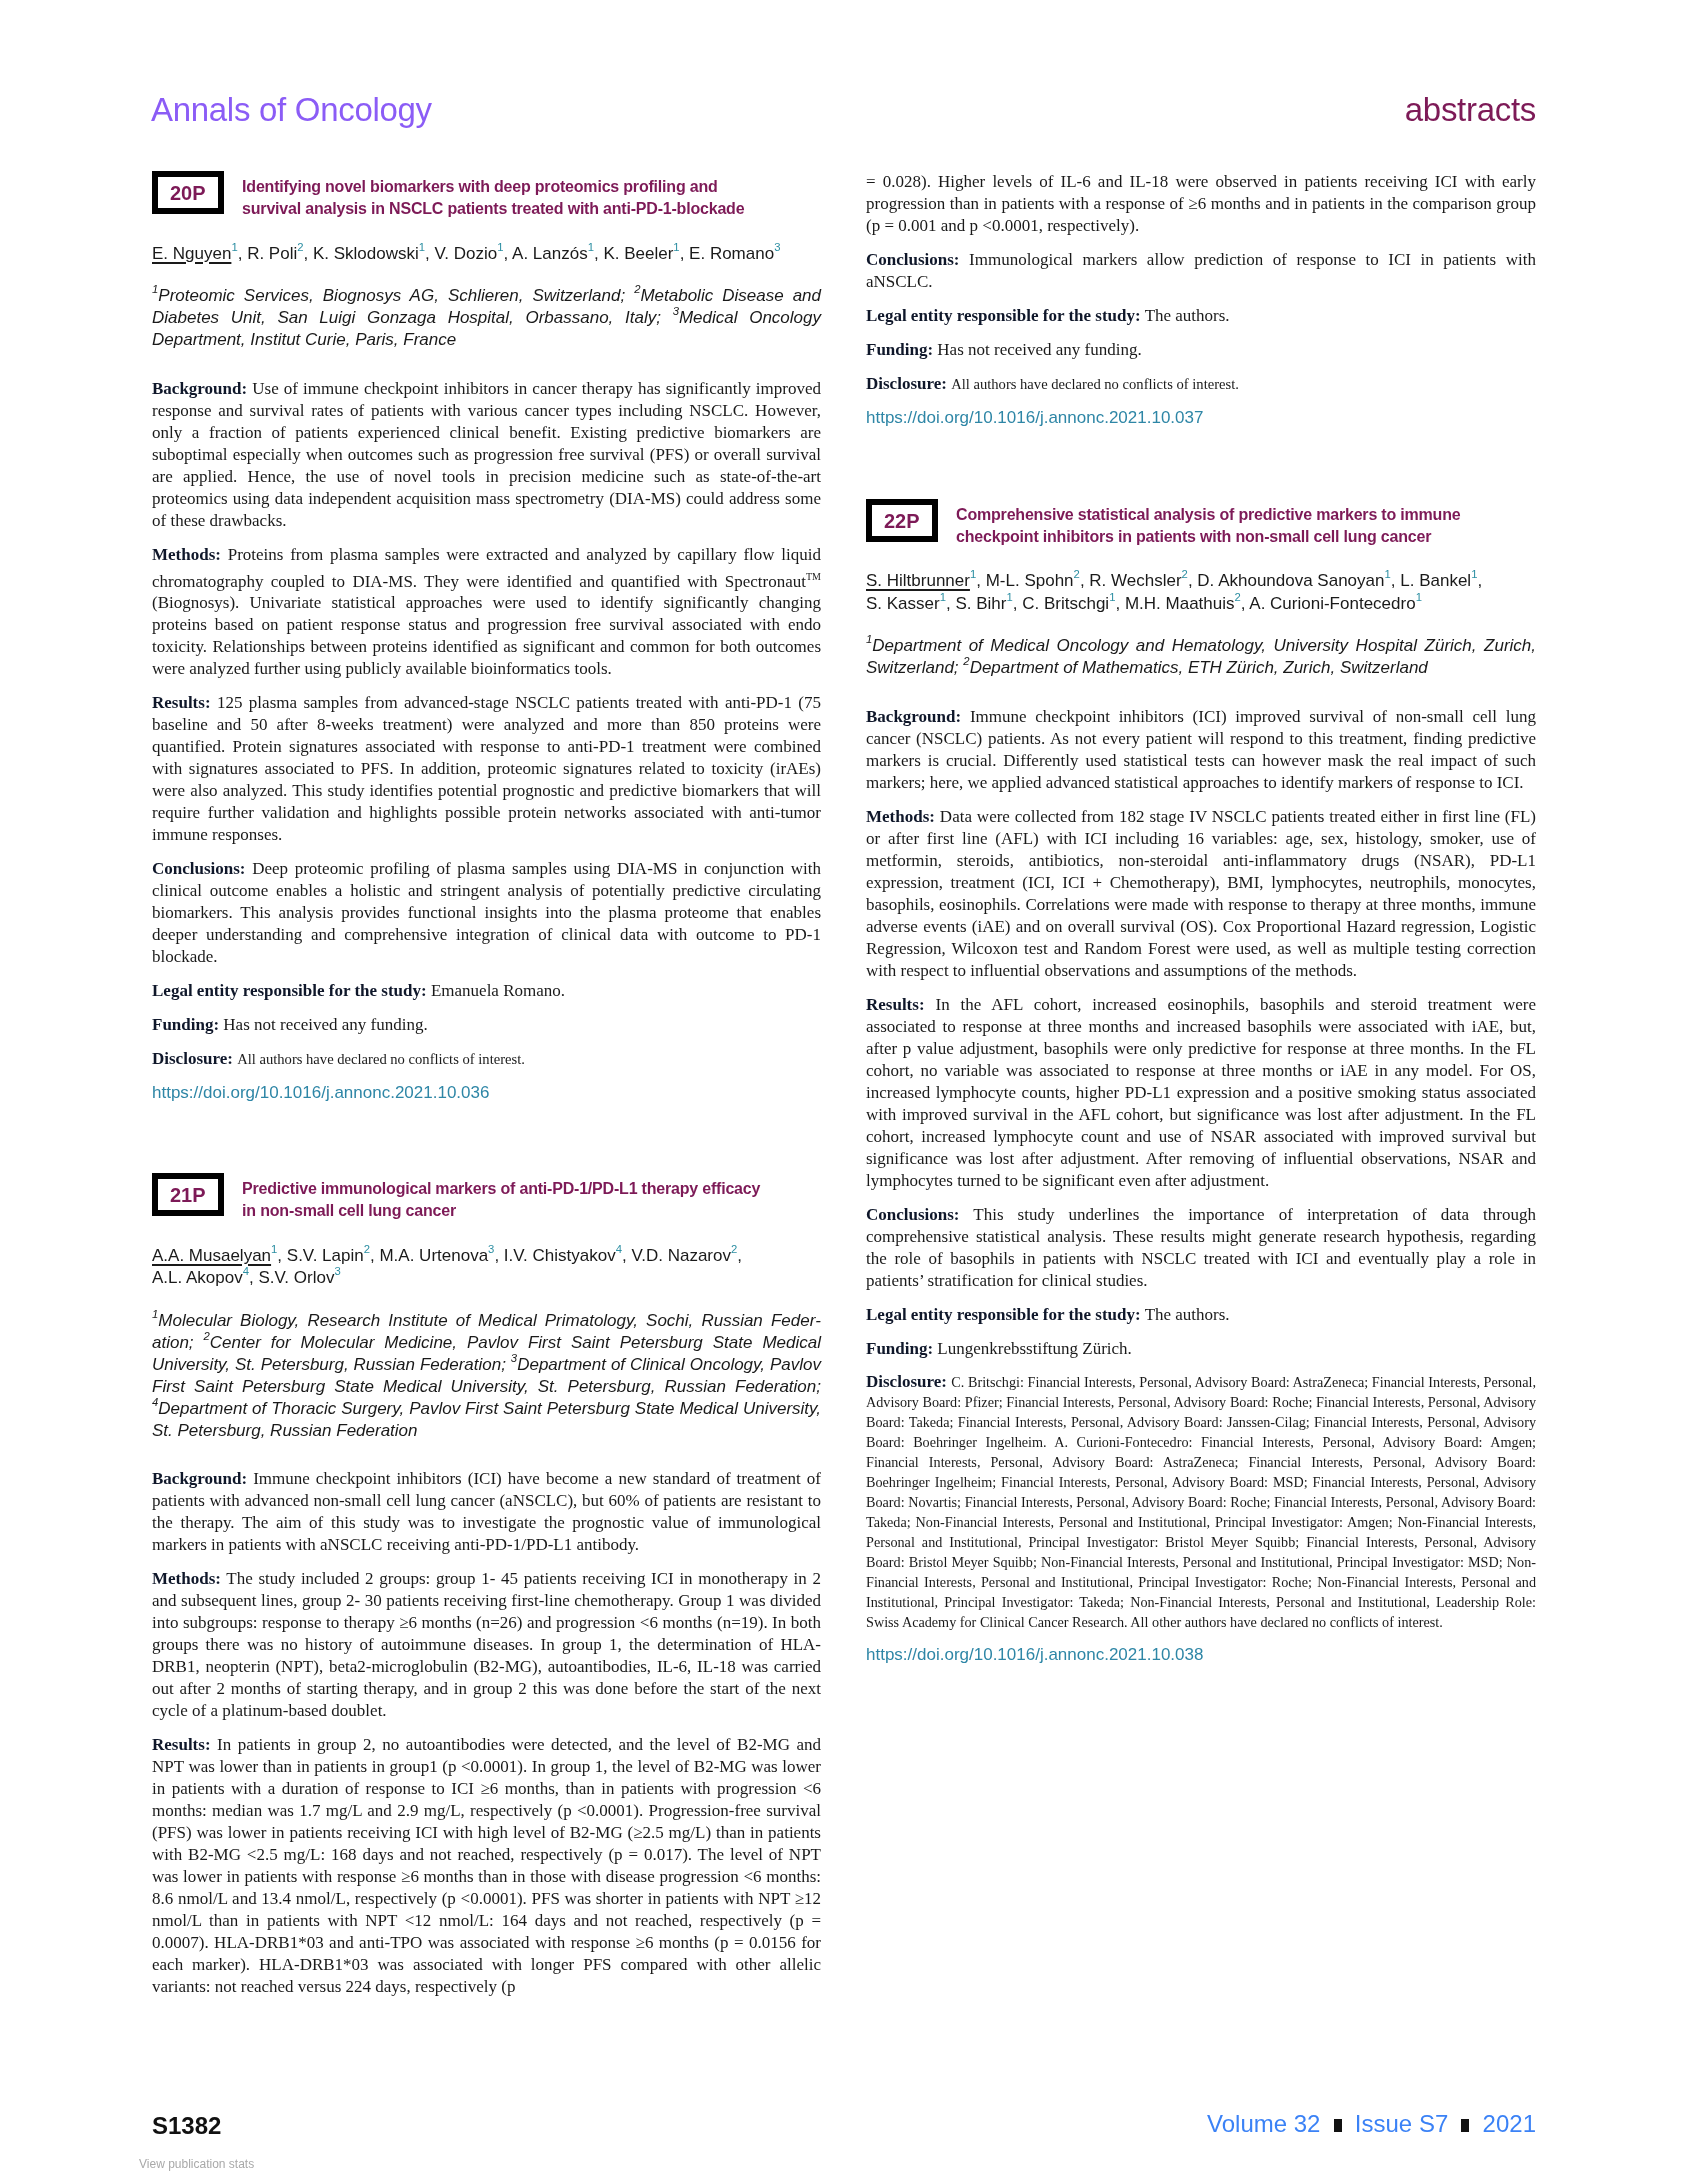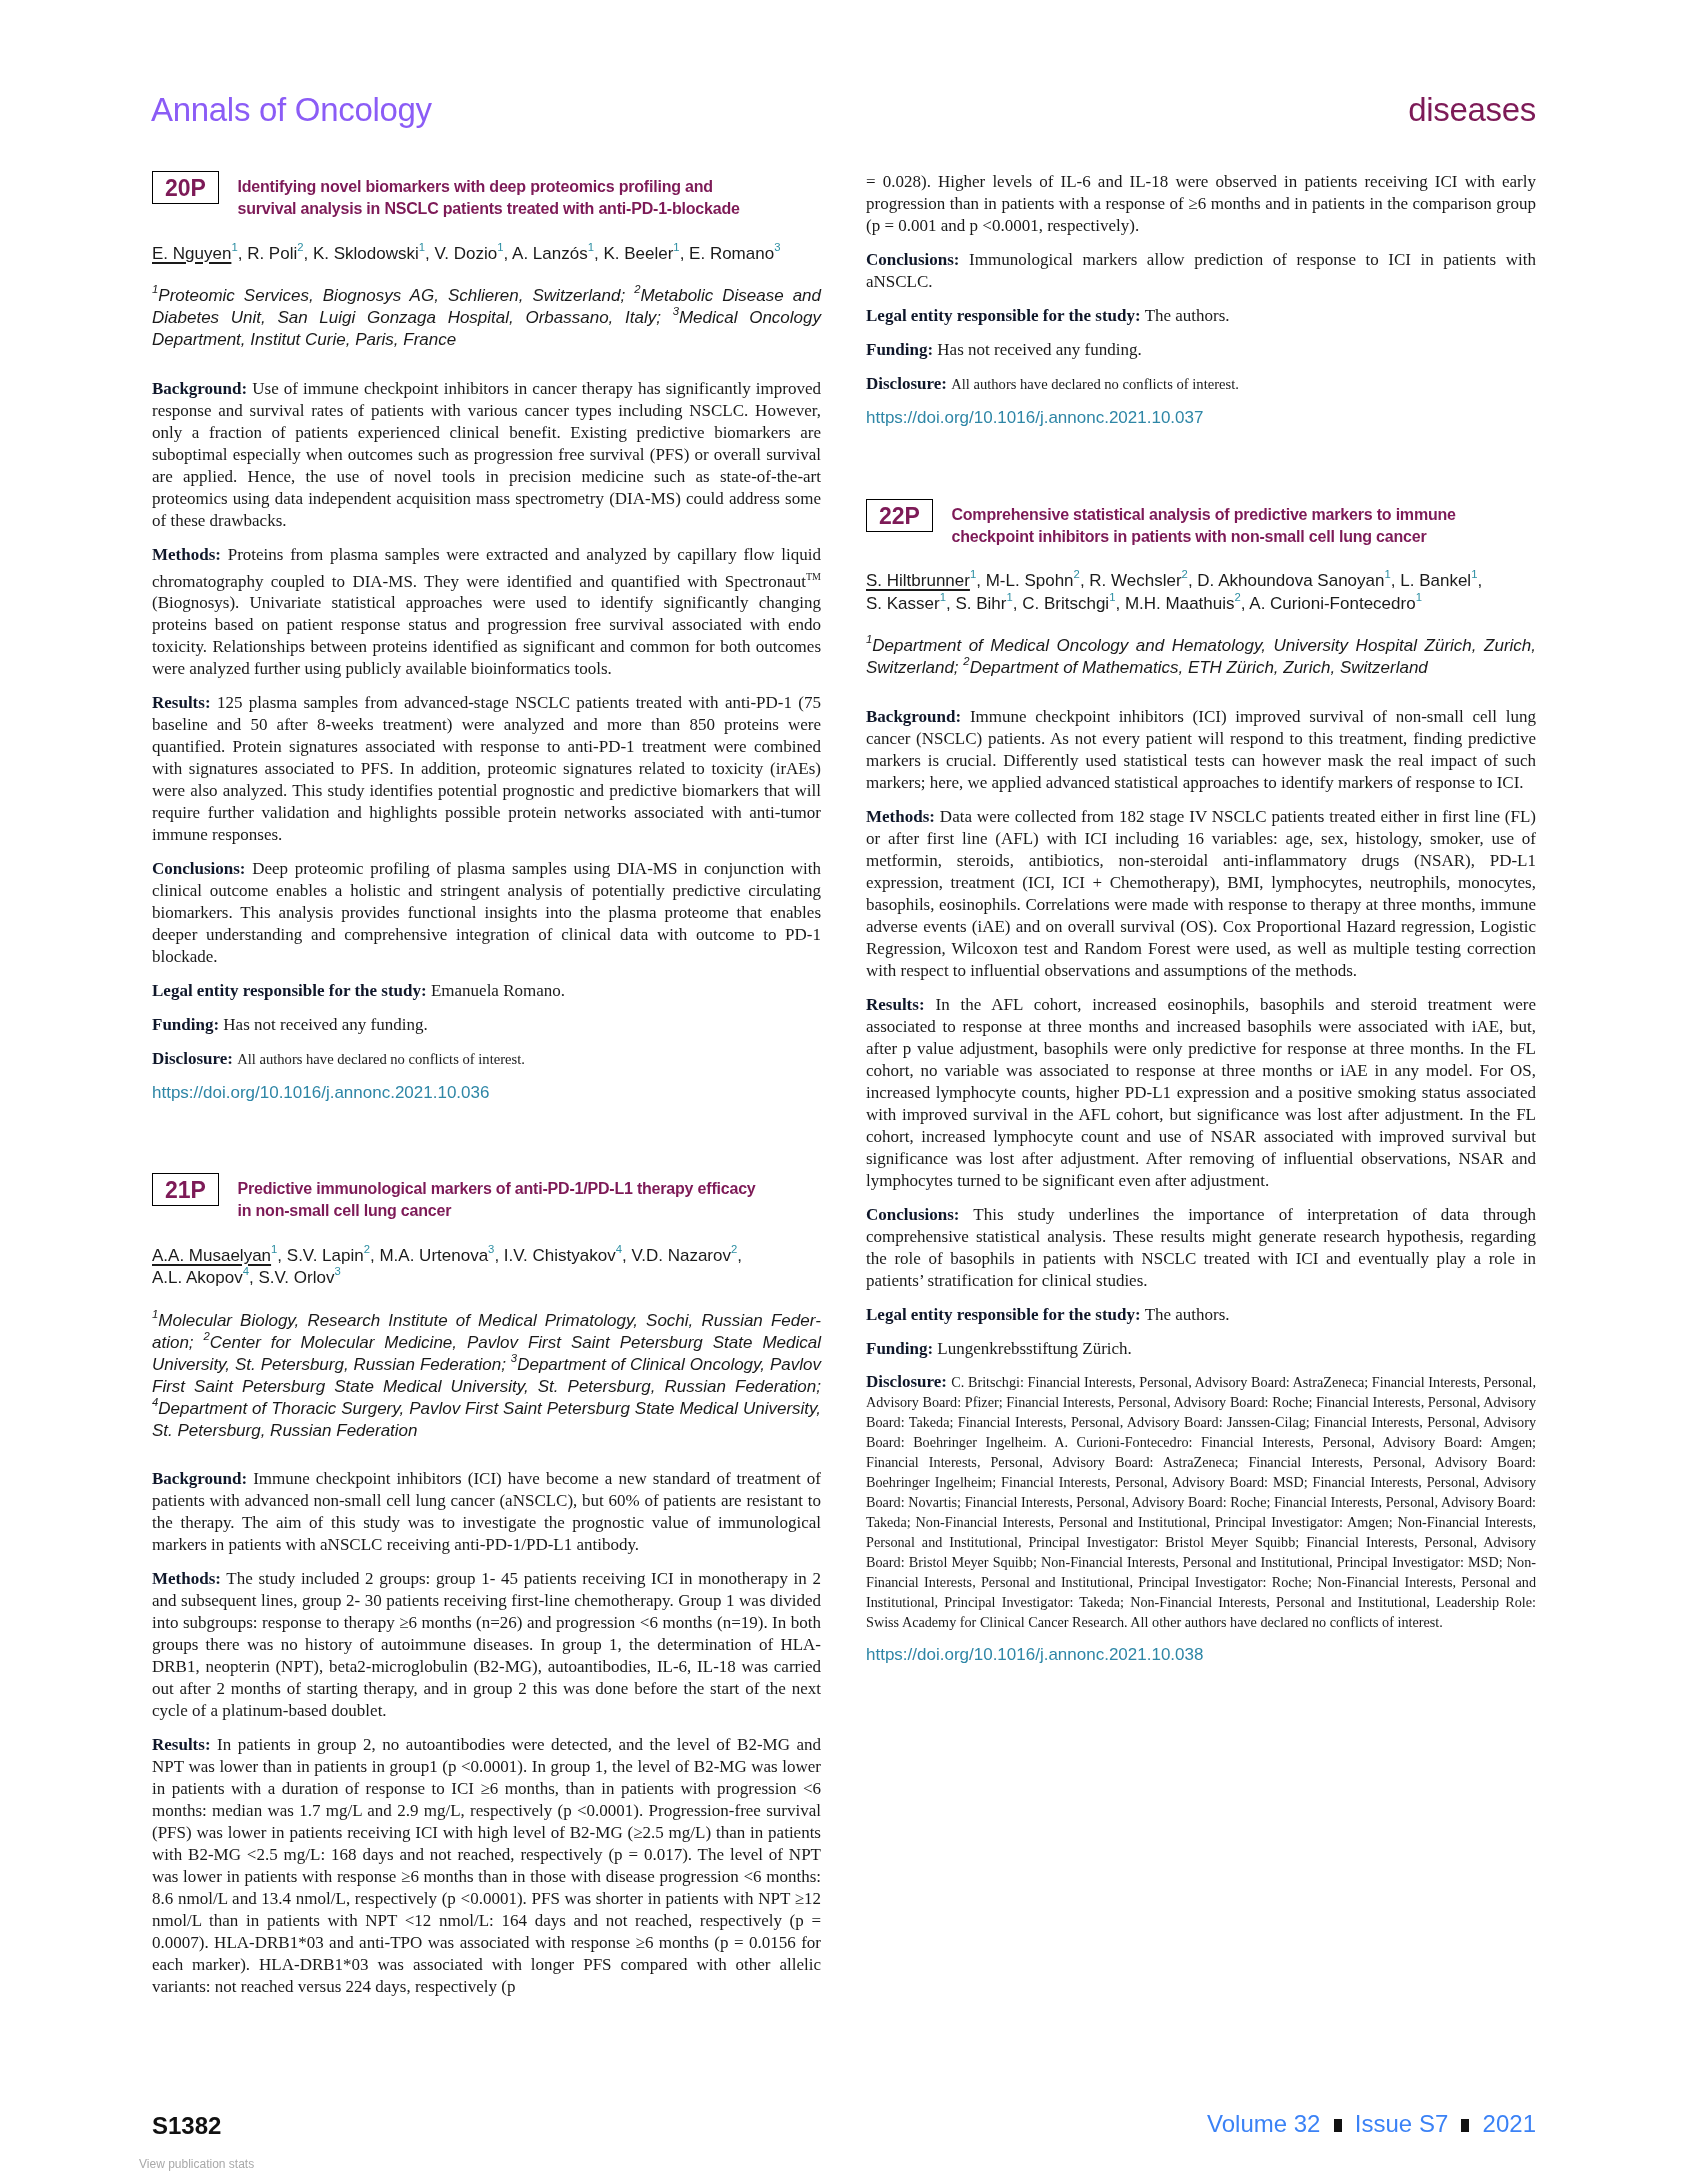--- a/index.html
+++ b/index.html
@@ -6,22 +6,22 @@
   body { width: 1690px; height: 2183px; position: relative; overflow: hidden;
          font-family: "Liberation Sans", "DejaVu Sans", sans-serif; color: #1a1a1a; }
   .journal { position: absolute; left: 151px; top: 91px; font-size: 33px; font-weight: 300;
              color: #8b5cf6; letter-spacing: -0.3px; }
   .section-tag { position: absolute; right: 154px; top: 91px; font-size: 33px; color: #7d1a57; letter-spacing: -0.3px; }
   .col { position: absolute; top: 171px; width: 669px; }
   .col.left { left: 152px; }
   .col.right { left: 866px; width: 670px; }
   .abstract { margin: 0; }
   .abs-head { display: flex; align-items: flex-start; margin-bottom: 22.5px; }
-  .abs-id { flex: 0 0 auto; border: 1px solid #000000; padding: 4px 12px 3.3px 12px; font-weight: bold;
-            color: #7d1a57; font-size: 23px; line-height: 24px; margin-right: 18.5px; }
+  .abs-id { flex: 0 0 auto; border: 6px solid #000000; padding: 4px 12px 3.3px 12px; font-weight: bold;
+            color: #7d1a57; font-size: 20px; line-height: 24px; margin-right: 18.5px; }
   .abs-title { font-weight: bold; color: #7d1a57; font-size: 16px; line-height: 22px; max-width: 530px; padding-top: 5.3px; letter-spacing: -0.2px; }
   .authors { font-size: 17px; line-height: 22.5px; margin-bottom: 20px; }
   .authors .au { white-space: nowrap; text-align: center; }
   .authors .presenter { text-decoration: underline; text-decoration-thickness: 2px; text-underline-offset: 2.6px; }
   sup.aff { color: #2b8ea2; font-size: 11.3px; vertical-align: 8px; line-height: 0; }
   .affil { font-style: italic; font-size: 17px; line-height: 22px; text-align: justify; margin-bottom: 26.5px; }
   .affil sup { font-size: 11.3px; vertical-align: 8px; line-height: 0; }
   p.sec { margin: 0 0 12px 0; font-size: 17px; line-height: 22px; text-align: justify; hyphens: manual; font-family: Liberation Serif, serif; }
   p.sec .lbl { color: #0f172a; font-weight: bold; }
   p.sec.small .txt { font-size: 14.6px; }
@@ -31,21 +31,21 @@
   .gap-after { height: 68px; }
   .page-num { position: absolute; left: 152px; top: 2112px; font-weight: bold; font-size: 24px; color: #111; }
   .vol { position: absolute; right: 154px; top: 2110px; font-size: 24px; color: #3b82f6; font-weight: 300; }
   .vol .sq { display: inline-block; width: 8px; height: 13.2px; background: #111; margin: 0 13.2px; vertical-align: 0px; }
   .stats { position: absolute; left: 139px; top: 2157px; font-size: 12px; color: #a9a9a9; }
 </style>
 </head>
 <body>
 
 <div class="journal">Annals of Oncology</div>
-<div class="section-tag">diseases</div>
+<div class="section-tag">abstracts</div>
 
 <div class="col left">
 
   <section class="abstract">
     <div class="abs-head">
       <div class="abs-id">20P</div>
       <div class="abs-title">Identifying novel biomarkers with deep proteomics profiling and survival analysis in NSCLC patients treated with anti-PD-1-blockade</div>
     </div>
     <div class="authors"><span class="au"><span class="presenter">E. Nguyen</span><sup class="aff">1</sup></span>, <span class="au"><span>R. Poli</span><sup class="aff">2</sup></span>, <span class="au"><span>K. Sklodowski</span><sup class="aff">1</sup></span>, <span class="au"><span>V. Dozio</span><sup class="aff">1</sup></span>, <span class="au"><span>A. Lanzós</span><sup class="aff">1</sup></span>, <span class="au"><span>K. Beeler</span><sup class="aff">1</sup></span>, <span class="au"><span>E. Romano</span><sup class="aff">3</sup></span></div>
     <div class="affil"><sup>1</sup><span>Proteomic Services, Biognosys AG, Schlieren, Switzerland; </span><sup>2</sup><span>Metabolic Disease and Diabetes Unit, San Luigi Gonzaga Hospital, Orbassano, Italy; </span><sup>3</sup><span>Medical Oncology Department, Institut Curie, Paris, France</span></div>

